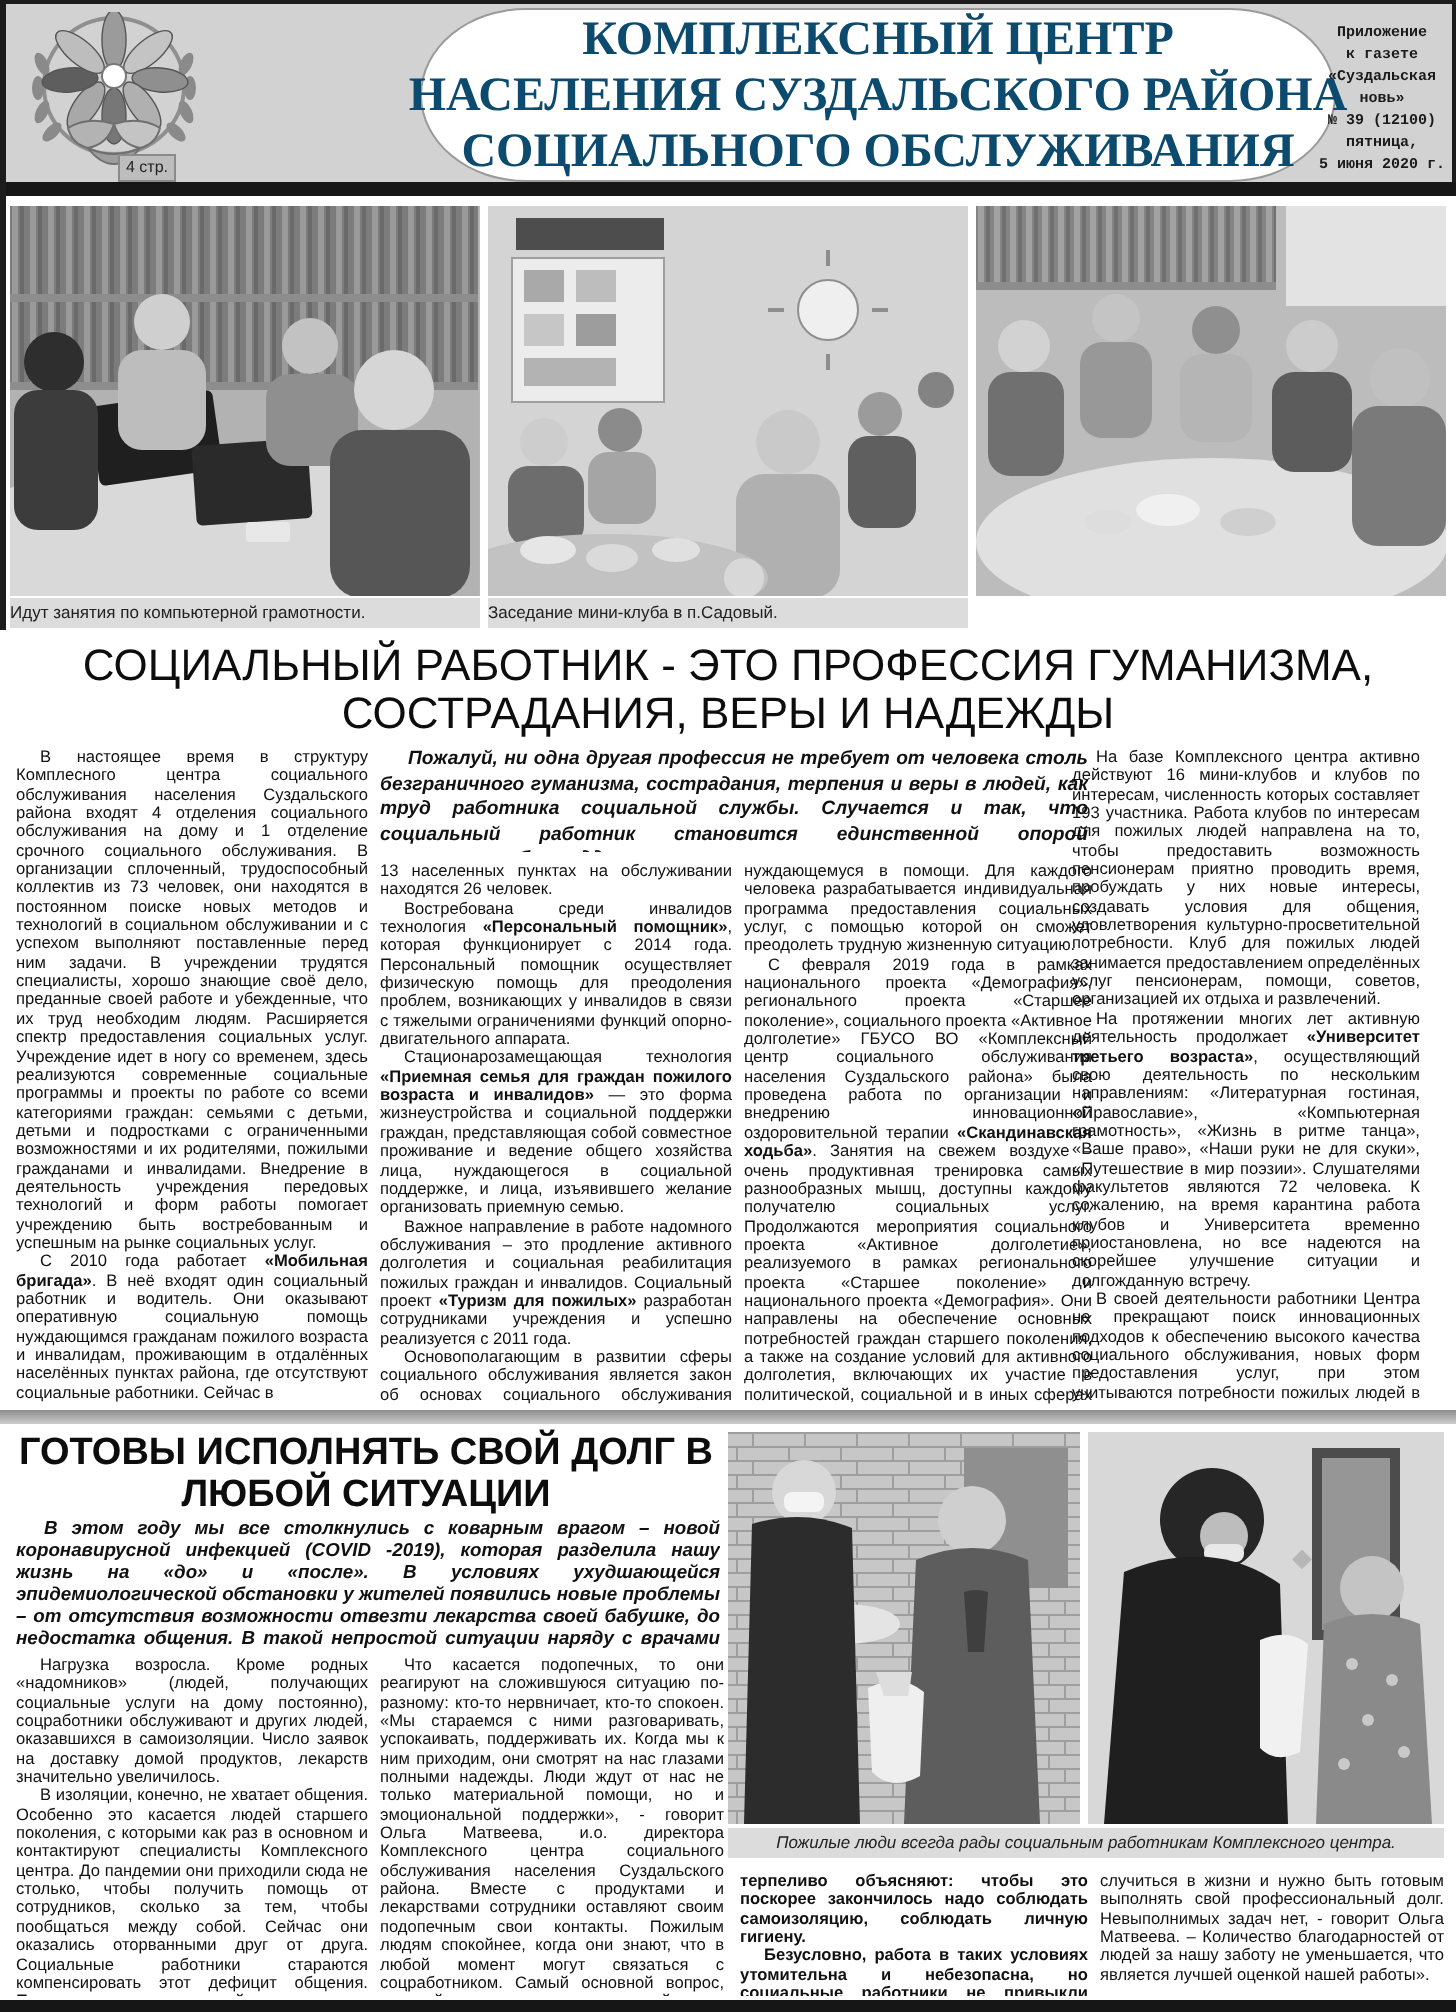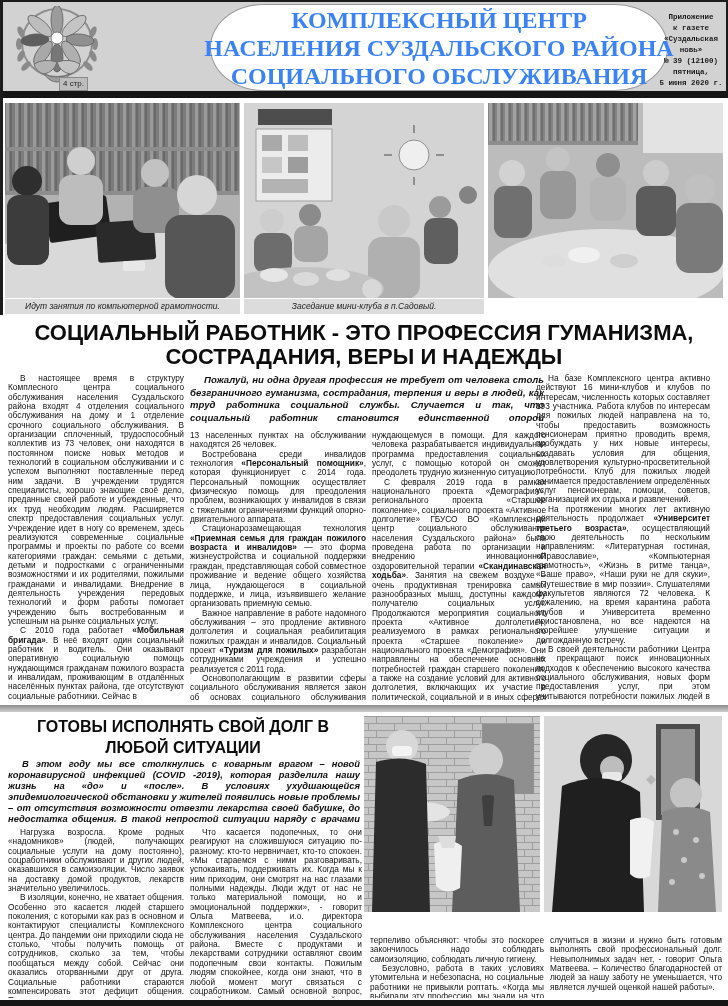--- a/index.html
+++ b/index.html
@@ -7,66 +7,66 @@
         font-family:"Liberation Sans",sans-serif;color:#111;margin:0 auto;}
   
   .masthead{position:absolute;left:0;top:0;width:728px;height:91px;background:#d2d2d2;
             border:2px solid #1c1c1c;border-bottom:none;box-sizing:border-box;}
   .masthead-bar{position:absolute;left:0;top:91px;width:728px;height:7px;background:#161616;}
   .left-edge{position:absolute;left:0;top:0;width:3px;height:315px;background:#1c1c1c;}
   .title-panel{position:absolute;left:208px;top:2px;width:458px;height:87px;background:#fff;
                border:1px solid #9a9a9a;border-radius:56px/46px;box-sizing:border-box;
                display:flex;flex-direction:column;justify-content:center;align-items:center;}
   .title-line{font-family:"Liberation Serif",serif;font-weight:bold;font-size:24px;
-              line-height:28px;white-space:nowrap;color:#3b82f6;}
+              line-height:28px;white-space:nowrap;color:#0c4a6e;}
   .issue-box{position:absolute;right:3px;top:10px;width:64px;text-align:center;
              font-size:7.5px;line-height:11px;font-weight:bold;color:#1a1a1a;}
   .issue-line{display:block;font-family:Liberation Mono, monospace;}
   .logo{position:absolute;left:12px;top:4px;width:86px;height:80px;}
   .page-badge{position:absolute;left:57px;top:75px;background:#bdbdbd;border:1px solid #8a8a8a;
               font-size:8px;line-height:10px;padding:1px 3px;color:#222;}
   
   .photo-row{position:absolute;left:5px;top:103px;width:718px;display:flex;gap:4px;}
   .photo-card{flex:1;display:flex;flex-direction:column;}
   .photo-frame{height:195px;overflow:hidden;background:#b5b5b5;}
   .photo-frame svg{display:block;}
-  .photo-caption{height:15px;background:#dcdcdc;font-style:italic;font-size:8.5px;
-                 line-height:15px;text-align:center;margin-top:1px;color:#222;}
+  .photo-caption{height:15px;background:#dcdcdc;font-size:8.5px;
+                 line-height:15px;text-align:left;margin-top:1px;color:#222;}
   
   .a1-headline{position:absolute;left:4px;top:321px;width:720px;text-align:center;
-               font-weight:bold;font-size:22px;line-height:24px;color:#0d0d0d;}
+               font-weight:normal;font-size:22px;line-height:24px;color:#0d0d0d;}
   .col{position:absolute;text-align:justify;font-size:8.3px;line-height:9.35px;
        overflow:hidden;-webkit-hyphens:auto;hyphens:auto;}
   .col p{margin:0;}
   .ind{text-indent:12px;}
   #a1c1{left:8px;top:374px;width:176px;height:328px;}
   .lead1{position:absolute;left:190px;top:374px;width:354px;height:52px;overflow:hidden;
          font-weight:bold;font-style:italic;font-size:9.6px;line-height:12.6px;
          text-align:justify;text-indent:14px;}
   #a1c2{left:190px;top:431px;width:176px;height:271px;}
   #a1c3{left:372px;top:431px;width:174px;height:271px;}
   #a1c4{left:536px;top:374px;width:174px;height:328px;}
   .divider{position:absolute;left:0;top:705px;width:728px;height:7px;
            background:linear-gradient(#8d8d8d,#cdcdcd);}
   
   .a2-headline{position:absolute;left:6px;top:716px;width:354px;text-align:center;
-               font-weight:bold;font-size:16px;line-height:21px;color:#0d0d0d;}
+               font-weight:bold;font-size:19px;line-height:21px;color:#0d0d0d;}
   .lead2{position:absolute;left:8px;top:759px;width:352px;height:66px;overflow:hidden;
          font-weight:bold;font-style:italic;font-size:9.4px;line-height:10.9px;
          text-align:justify;text-indent:14px;}
   #a2c1{left:8px;top:828px;width:176px;height:170px;}
   #a2c2{left:190px;top:828px;width:172px;height:170px;}
   .photo2-wrap{position:absolute;left:364px;top:716px;width:358px;}
   .photo2-imgs{display:flex;gap:4px;}
   .photo2-frame{height:196px;overflow:hidden;background:#b5b5b5;}
   .photo2-frame.pw1{width:176px;}
   .photo2-frame.pw2{width:178px;}
   .photo2-caption{height:15px;background:#dcdcdc;font-style:italic;font-size:8.5px;
                   line-height:15px;text-align:center;margin-top:2px;color:#222;}
-  #a2c3{left:370px;top:936px;width:174px;height:62px;}
+  #a2c3{left:370px;top:936px;width:174px;height:62px;font-weight:bold;}
   #a2c4{left:550px;top:936px;width:172px;height:62px;}
   .bottom-bar{position:absolute;left:0;top:1000px;width:728px;height:6px;background:#161616;}
 </style>
 </head>
 <body>
 
 <div class="page">
 
   <div class="masthead">
     <svg class="logo" viewBox="0 0 86 80">
@@ -305,20 +305,21 @@
               <circle cx="132" cy="116" r="3"></circle>
               <circle cx="152" cy="124" r="3"></circle>
               <circle cx="140" cy="144" r="3"></circle>
               <circle cx="158" cy="160" r="3"></circle>
               <circle cx="128" cy="166" r="3"></circle>
             </g>
           <path d="M86 104 Q100 98 110 106 L106 160 Q94 166 86 158 Z" fill="#f1f1f1"></path>
         </svg>
       </div>
     </div>
+    <div class="photo2-caption">Пожилые люди всегда рады социальным работникам Комплексного центра.</div>
   </div>
 
   <div class="col" id="a2c3">
     <p>терпеливо объясняют: чтобы это поскорее закончилось надо соблюдать самоизоляцию, соблюдать личную гигиену.</p>
     <p class="ind">Безусловно, работа в таких условиях утомительна и небезопасна, но социальные работники не привыкли роптать. «Когда мы выбирали эту профессию, мы знали на что идем. Разное может</p>
   </div>
   <div class="col" id="a2c4">
     <p>случиться в жизни и нужно быть готовым выполнять свой профессиональный долг. Невыполнимых задач нет, - говорит Ольга Матвеева. – Количество благодарностей от людей за нашу заботу не уменьшается, что является лучшей оценкой нашей работы».</p>
   </div>
 

